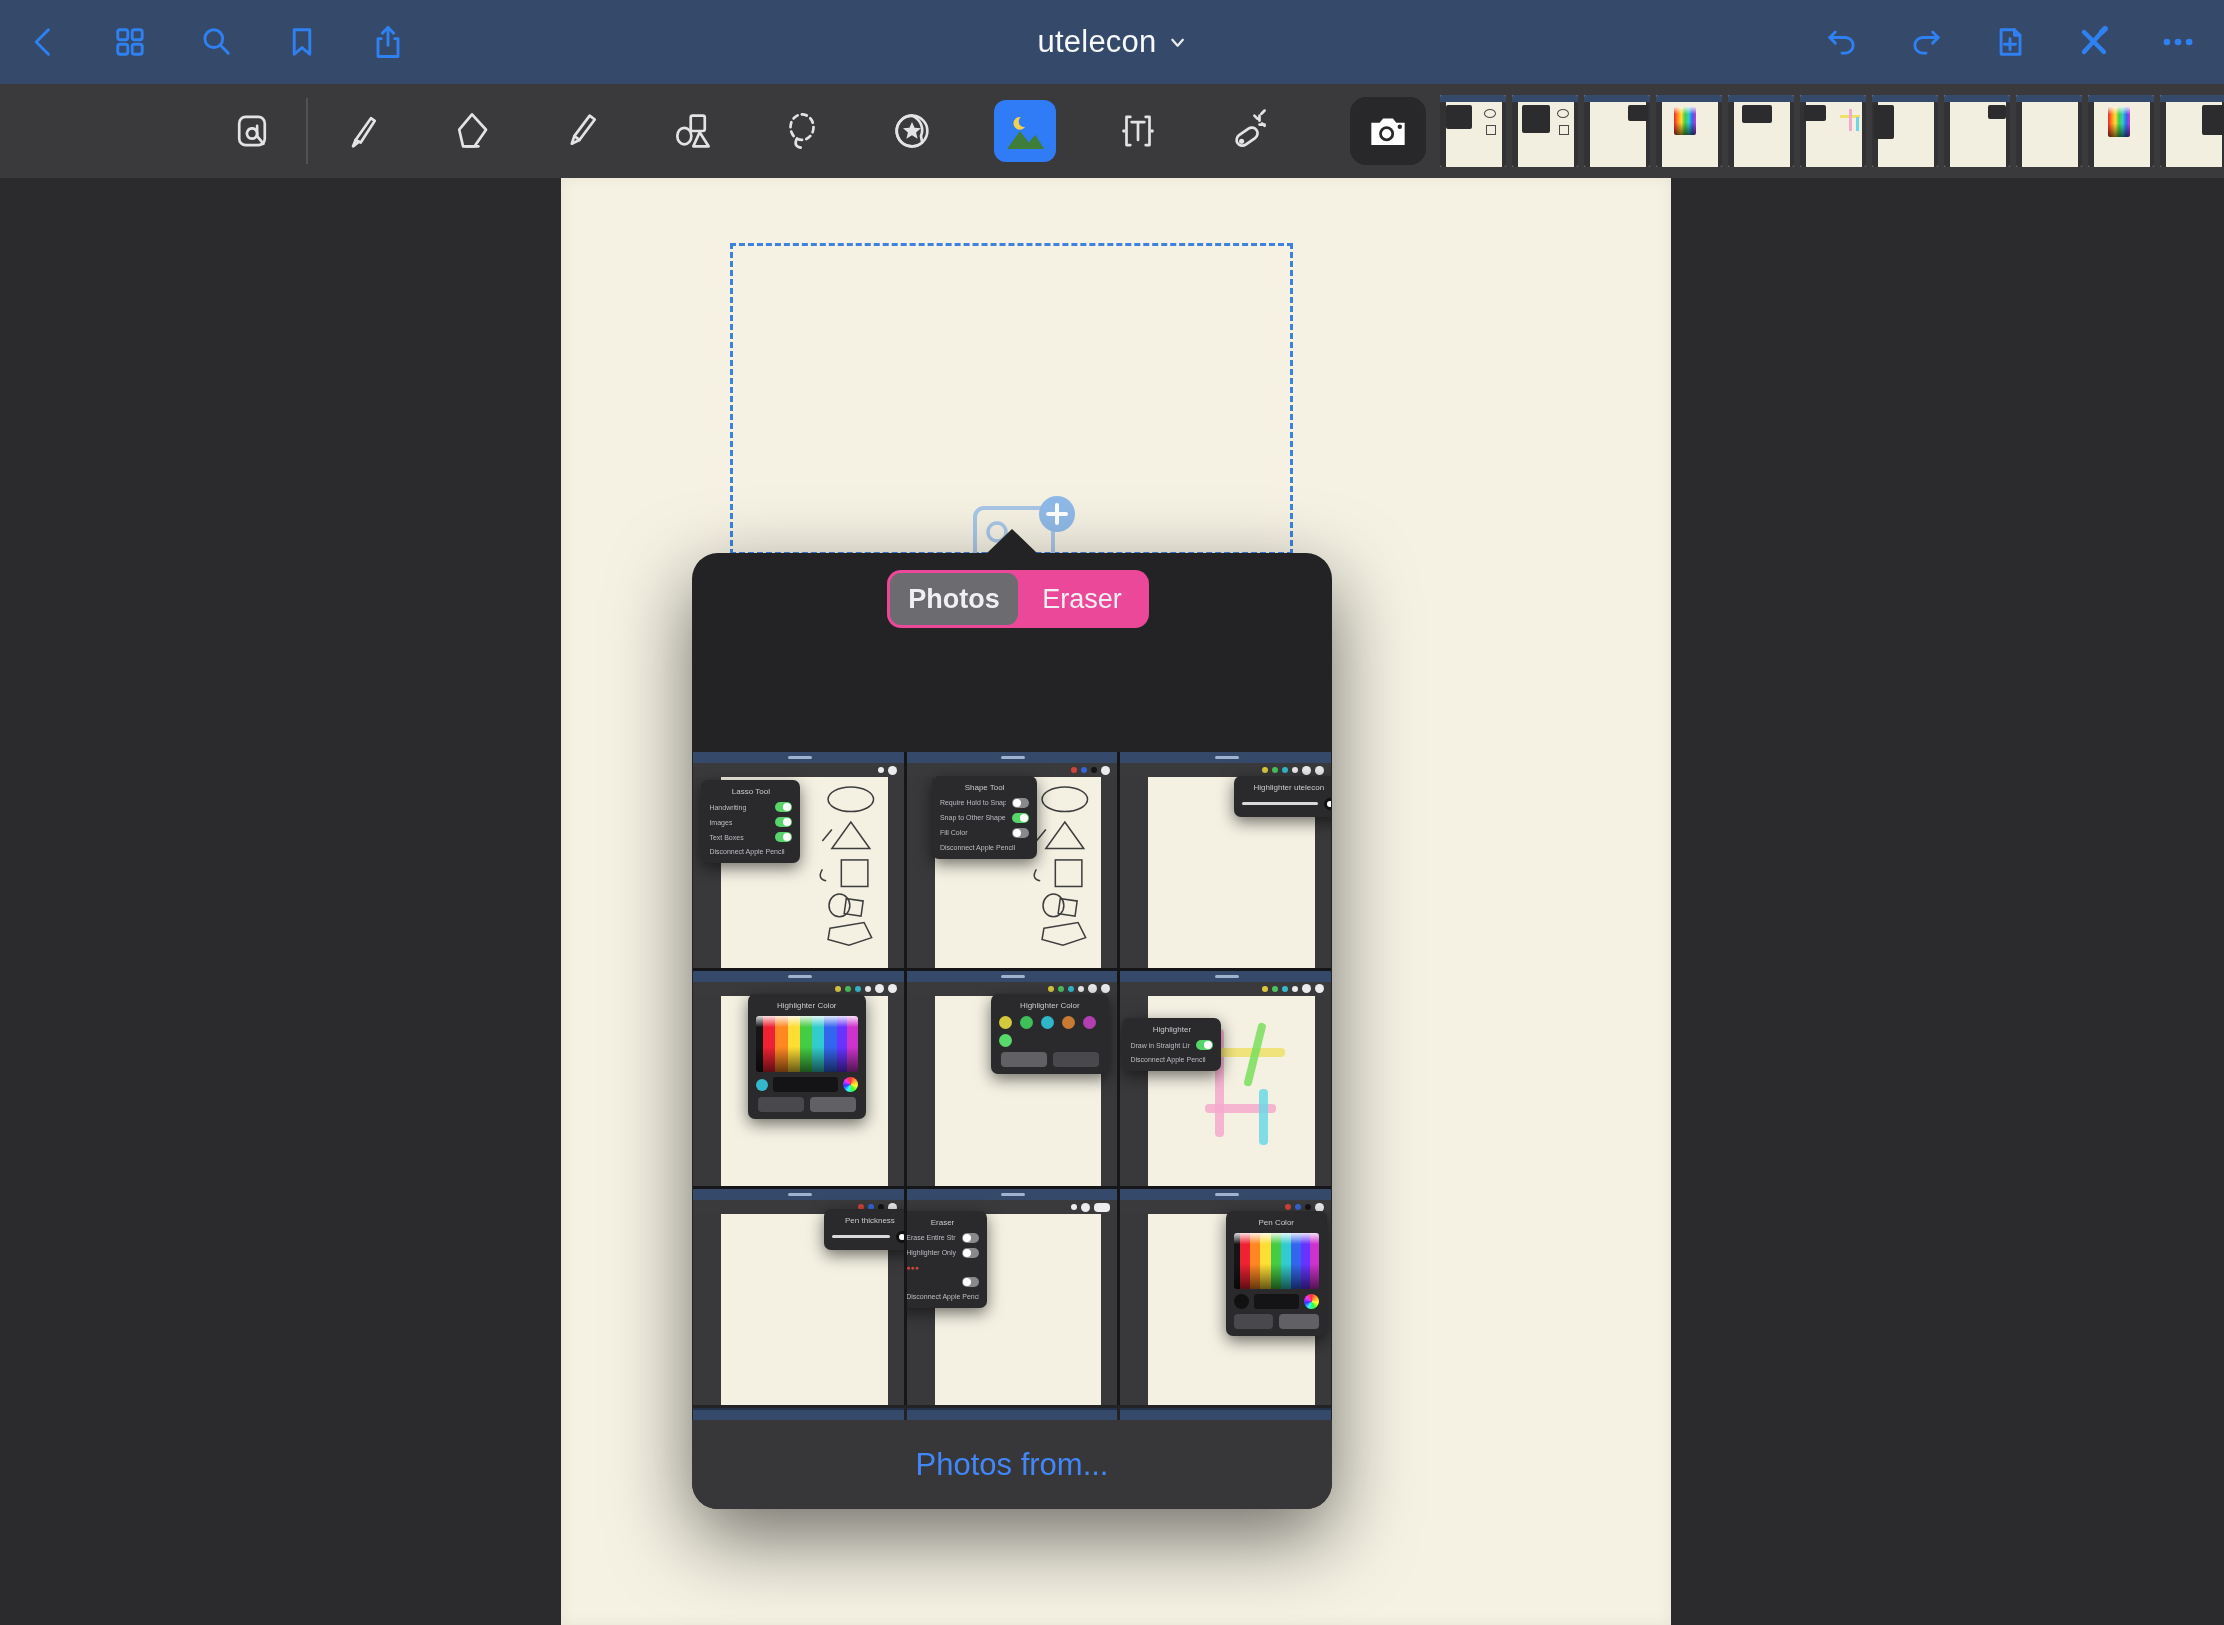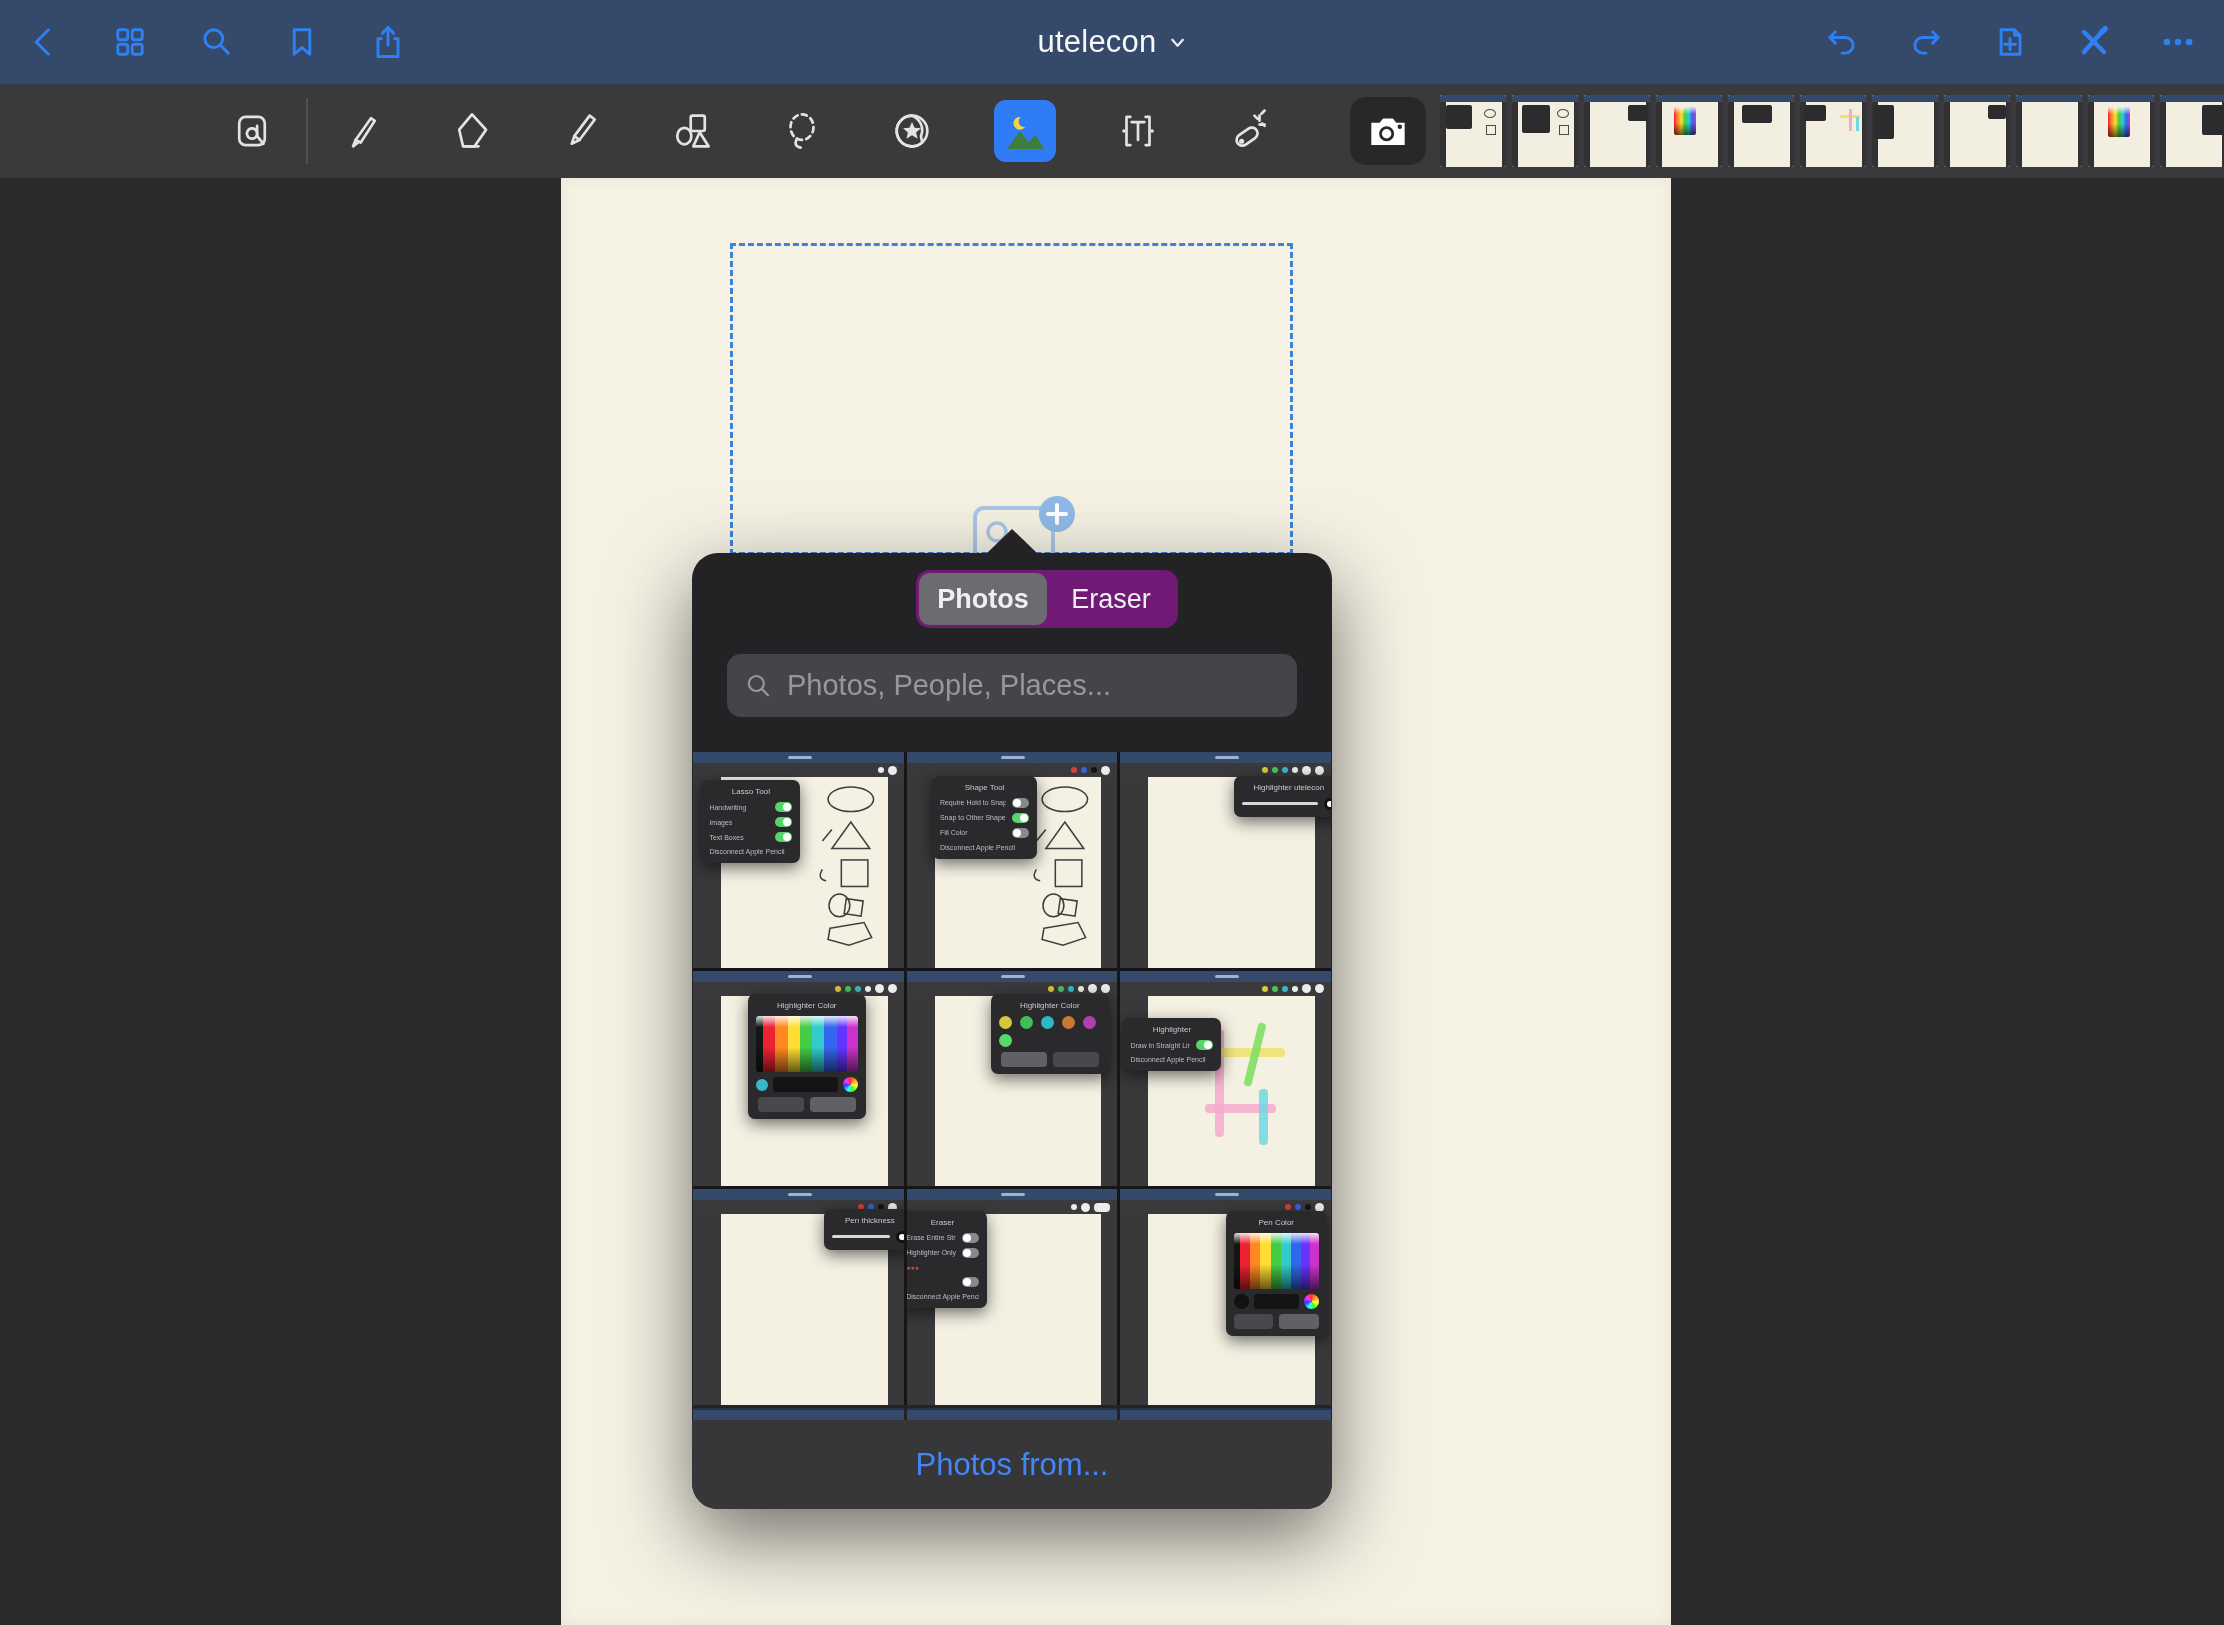--- a/index.html
+++ b/index.html
@@ -52,22 +52,22 @@
   .sel-rect{position:absolute;left:169px;top:65px;width:563px;height:312px;
             border:3px dashed #3E82DD;cursor:move;}
   .ph-icon{position:absolute;left:408px;top:316px;width:120px;height:90px;}
 
   
   .popover{position:absolute;left:692px;top:375px;width:640px;height:956px;background:#232325;
            border-radius:26px;box-shadow:0 28px 80px rgba(0,0,0,.55);}
   .pop-arrow{position:absolute;left:294px;top:-24px;width:0;height:0;
              border-left:26px solid transparent;border-right:26px solid transparent;
              border-bottom:25px solid #232325;}
-  .seg{position:absolute;left:195px;top:17px;width:262px;height:58px;background:#701a75;
-       border-radius:14px;display:flex;padding:3px;margin-left:29px;}
+  .seg{position:absolute;left:195px;top:17px;width:262px;height:58px;background:#ec4899;
+       border-radius:14px;display:flex;padding:3px;}
   .seg-btn{flex:1;border:none;background:transparent;color:#F0F0F3;font-size:27px;cursor:pointer;
            display:flex;align-items:center;justify-content:center;border-radius:11px;
            font-family:"Liberation Sans",sans-serif;}
   .seg-btn.sel{background:#6B6B70;font-weight:700;}
   .searchbox{position:absolute;left:35px;top:101px;width:570px;height:63px;background:#454549;
              border-radius:14px;display:flex;align-items:center;padding:0 16px;gap:12px;}
   .searchbox svg{stroke:#97979C;fill:none;stroke-width:2.6;stroke-linecap:round;flex:none;}
   .searchbox input{flex:1;background:transparent;border:none;outline:none;color:#EDEDEF;
                    font-size:29px;font-family:"Liberation Sans",sans-serif;}
   .searchbox input::placeholder{color:#97979C;opacity:1;}
@@ -374,27 +374,20 @@
     </div>
 
     <div class="popover">
       <div class="pop-arrow"></div>
 
       <div class="seg">
         <button class="seg-btn sel">Photos</button>
         <button class="seg-btn">Eraser</button>
       </div>
 
-      <div class="searchbox">
-        <svg width="30" height="30" viewBox="0 0 36 36">
-            <circle cx="16" cy="15" r="9"></circle>
-            <path d="M23 22 L30 29"></path>
-          </svg>
-        <input type="text" placeholder="Photos, People, Places..." style="">
-      </div>
 
       <div class="grid">
 
         <div class="cell">
           <div class="m-nav"></div>
           <div class="m-tool">
               <i></i>
               <i class="big"></i>
             </div>
           <div class="m-page"></div>

